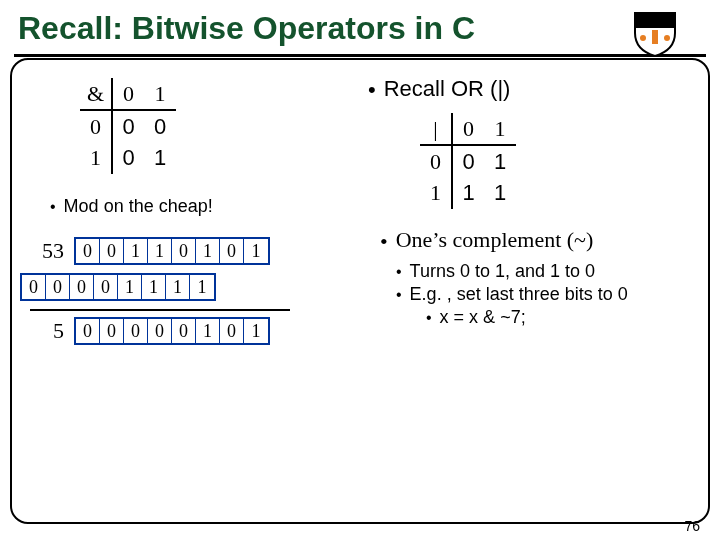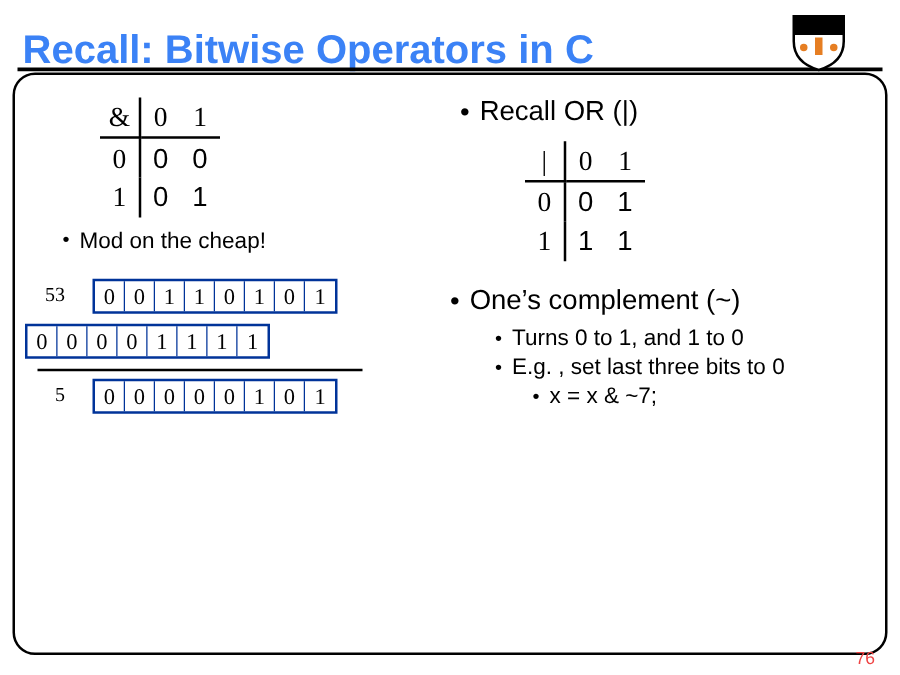--- a/index.html
+++ b/index.html
@@ -14,22 +14,21 @@
     position: absolute;
     left: 10px; right: 10px; top: 58px; bottom: 16px;
     border: 2.5px solid #000;
     border-radius: 18px;
   }
   .title {
     position: absolute;
     left: 18px; top: 10px;
     font-size: 32px;
     font-weight: bold;
-    color: #3b82f6;
-    margin-top: 11px;
+    color: #14532d;
   }
   .underline {
     position: absolute;
     left: 14px; right: 14px; top: 54px;
     height: 2.5px;
     background: #000;
   }
   .shield {
     position: absolute;
     right: 40px; top: 8px;
@@ -56,43 +55,43 @@
     width: 32px; height: 32px;
     text-align: center;
     vertical-align: middle;
   }
   .truth .hdr { font-family: "Times New Roman", serif; }
   .truth .op { border-bottom: 2px solid #000; border-right: 2px solid #000; }
   .truth .top { border-bottom: 2px solid #000; }
   .truth .left { border-right: 2px solid #000; }
   .sub1 {
     font-size: 18px;
-    margin-top: 8px;
+    margin-top: 22px;
     margin-left: 30px;
   }
   .sub2 {
     font-size: 18px;
     margin-left: 52px;
     margin-top: 2px;
   }
   .example {
     margin-top: 20px;
   }
   .exrow {
     display: flex;
     align-items: center;
     margin-bottom: 8px;
     height: 28px;
   }
   .exlabel {
     width: 54px;
     text-align: right;
-    font-size: 16px;
+    font-size: 22px;
     font-family: "Times New Roman", serif;
-    padding-right: 22px;
+    padding-right: 10px;
   }
   .bitbox {
     display: flex;
     border: 2px solid #003399;
     height: 28px;
   }
   .bit {
     width: 24px;
     display: flex;
     align-items: center;
@@ -103,37 +102,38 @@
   }
   .bit:last-child { border-right: none; }
   .hr-line {
     width: 260px;
     height: 2px;
     background: #000;
     margin: 2px 0 6px 10px;
   }
   .comp-title {
     font-size: 22px;
-    margin: 18px 0 6px 0;
+    margin: 18px 0 6px 20px;
+    font-family: Liberation Serif, serif;
   }
   .comp-sub {
     font-size: 18px;
     margin-left: 36px;
     margin-top: 2px;
   }
   .comp-sub2 {
     font-size: 18px;
     margin-left: 66px;
     margin-top: 2px;
   }
   .pagenum {
     position: absolute;
     right: 20px; bottom: 6px;
     font-size: 14px;
-    color: #ef4444;
+    color: #000000;
   }
 </style>
 </head>
 <body>
 
 <div class="title">Recall: Bitwise Operators in C</div>
 <div class="underline"></div>
 
 <div class="shield">
 <svg viewBox="0 0 50 50">

